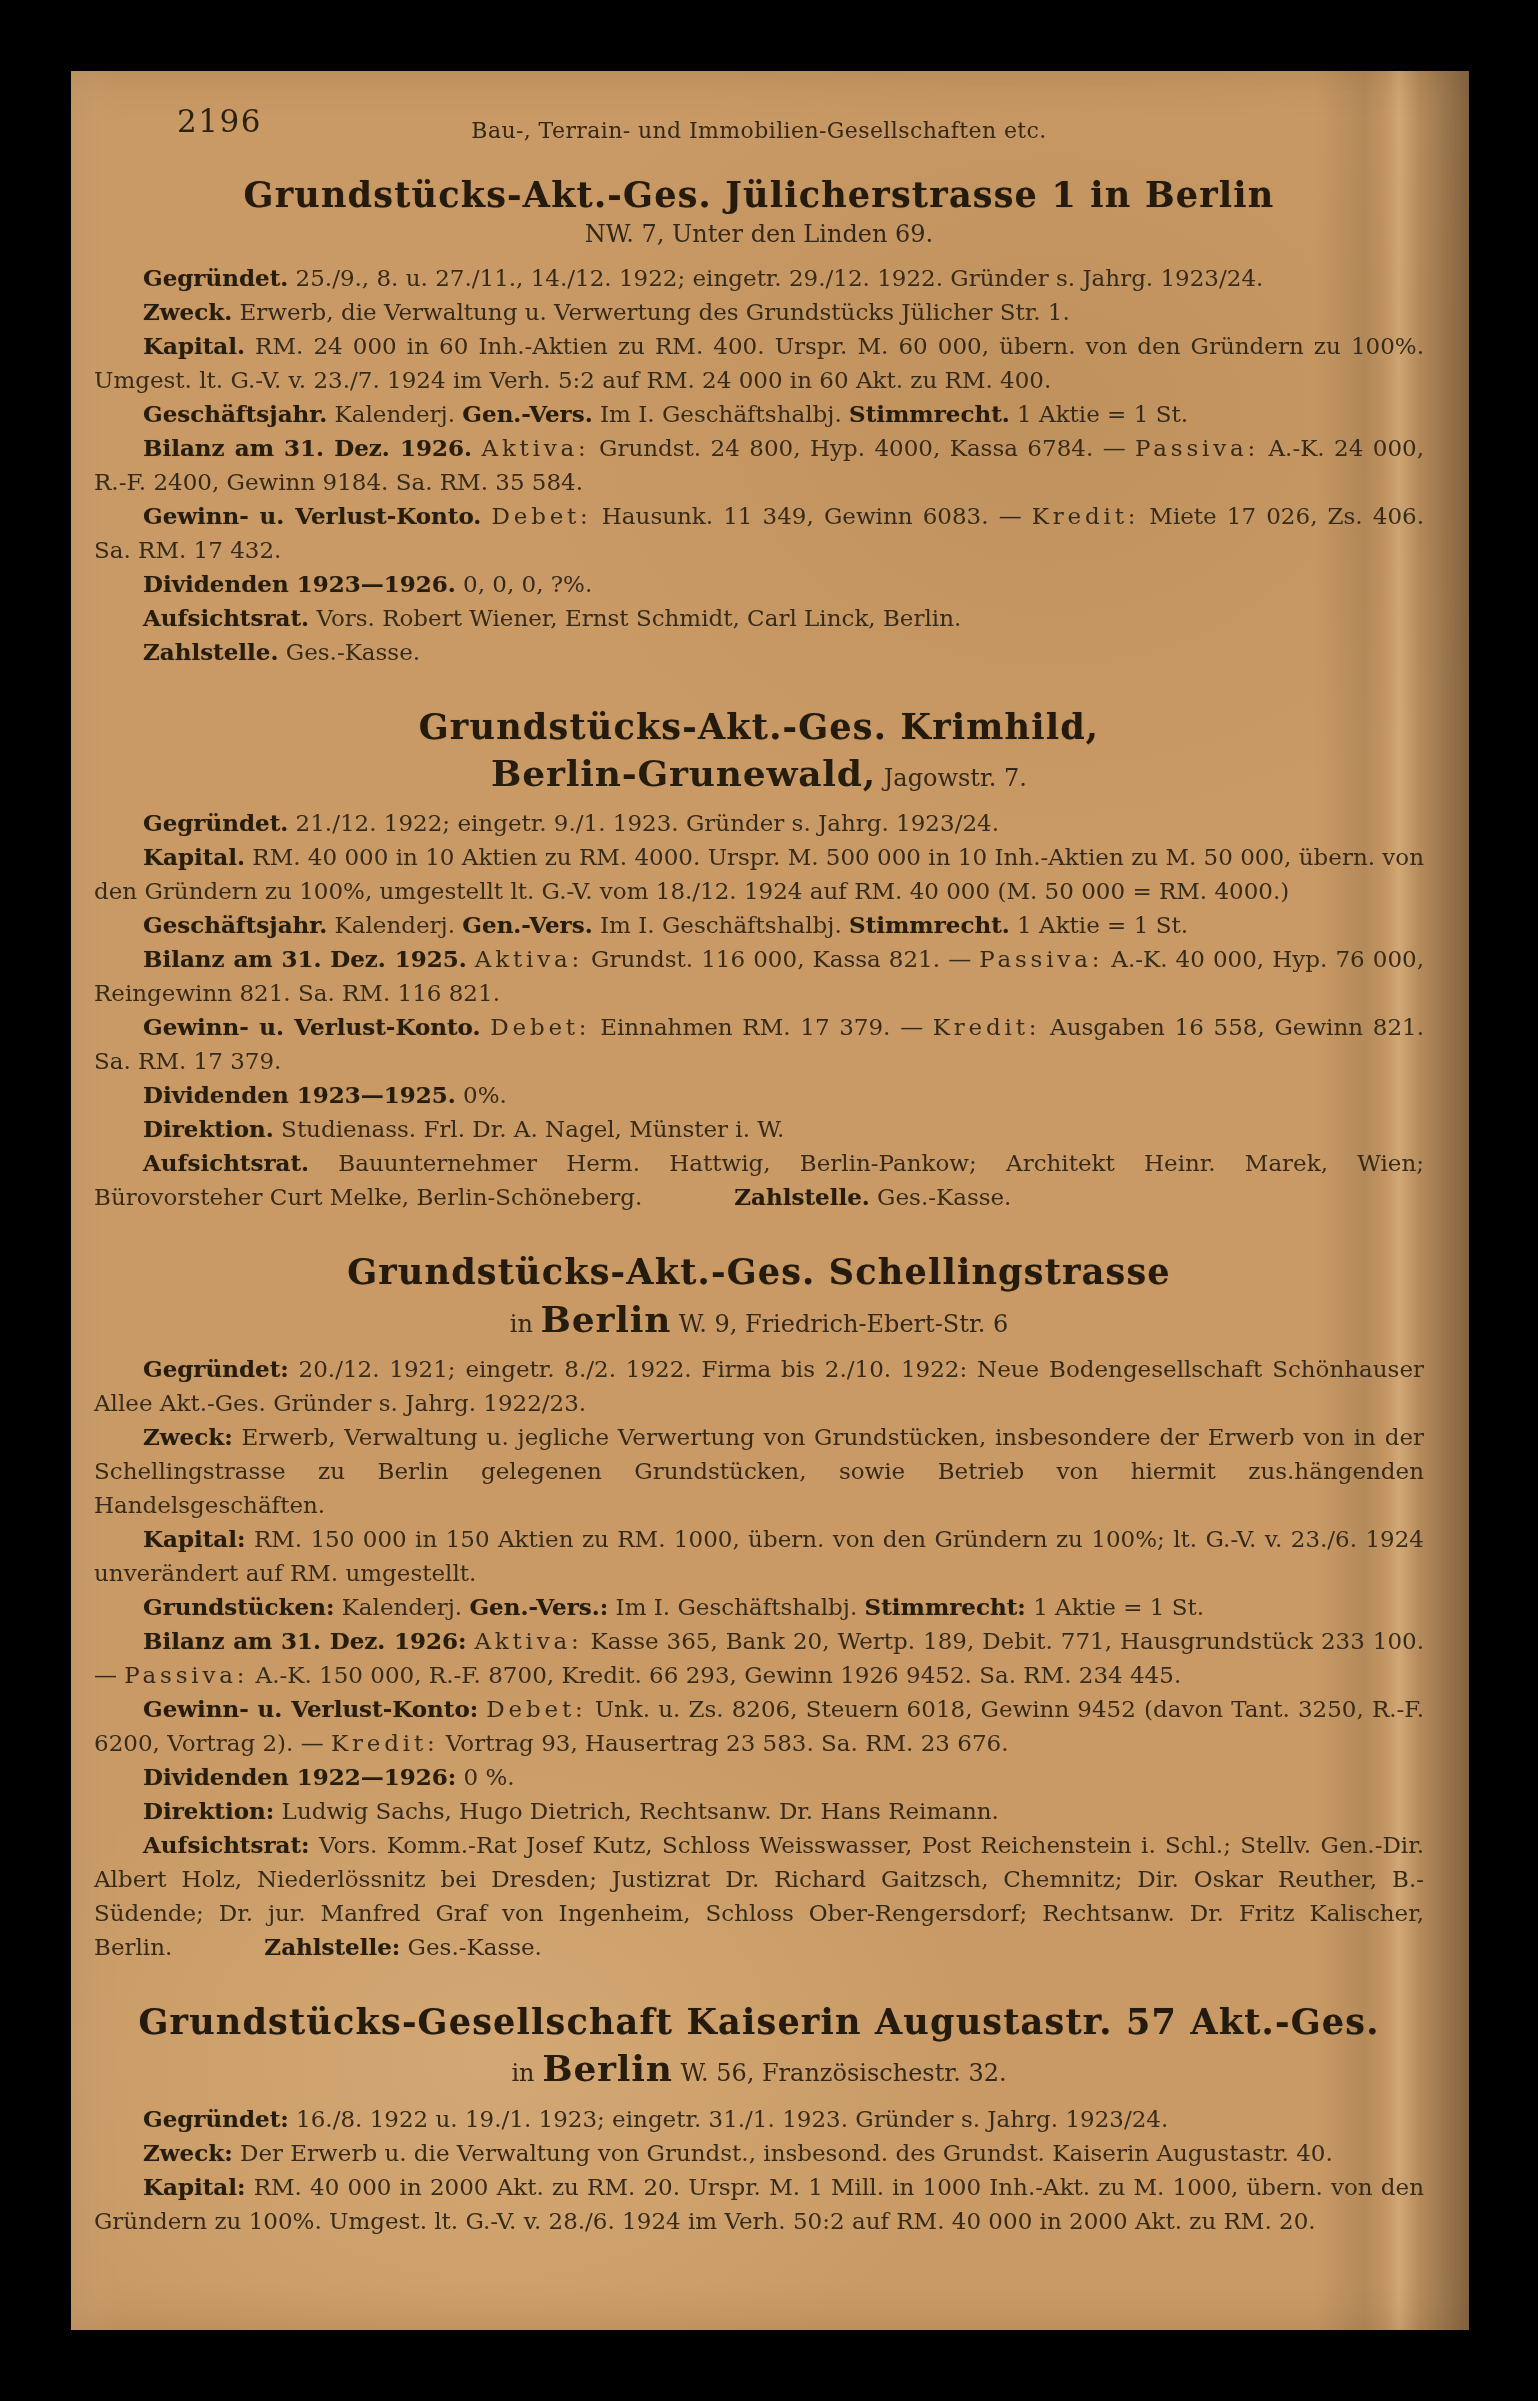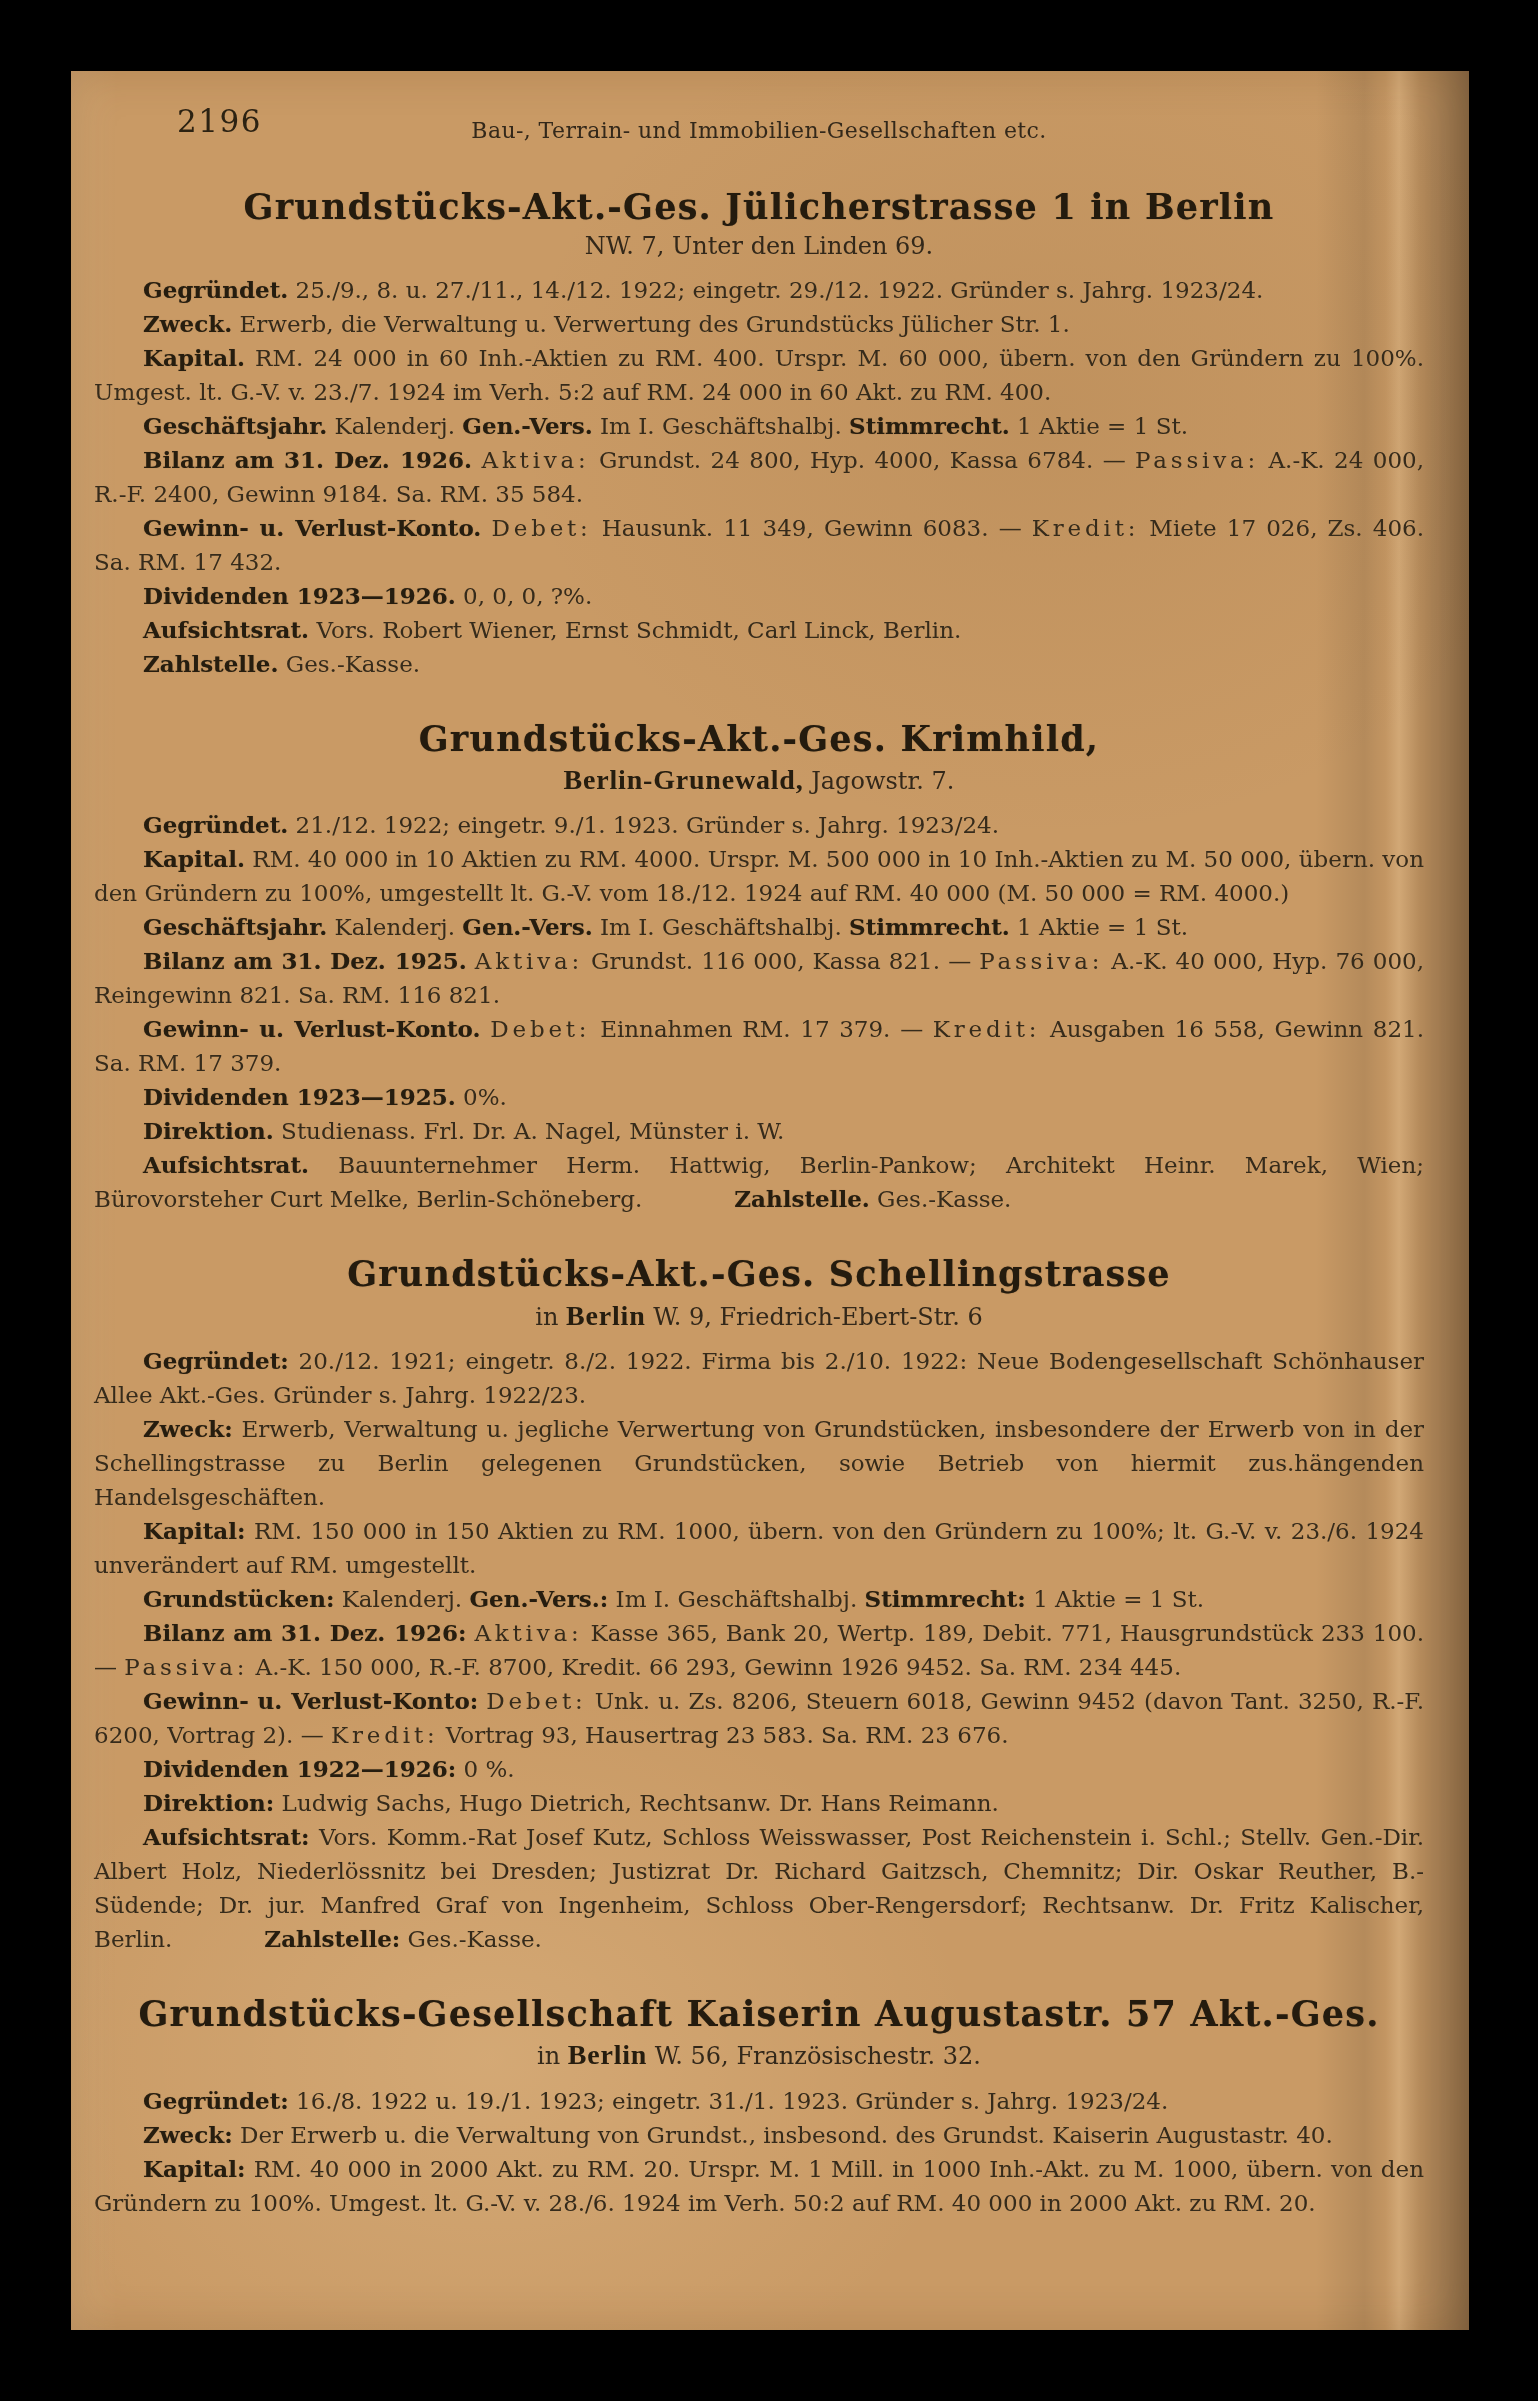--- a/index.html
+++ b/index.html
@@ -55,33 +55,32 @@
   .entry-title {
     font-size: 35px;
     font-weight: bold;
     text-align: center;
     letter-spacing: 1.2px;
     line-height: 1.12;
     margin: 38px 0 6.2px 0;
     color: #241b0e;
     text-shadow: 0 0 0.8px rgba(40,28,10,0.45);
   }
-  .entry:first-of-type .entry-title { margin-top: 44px; }
+  .entry:first-of-type .entry-title { margin-top: 32px; }
   .entry-subtitle {
     margin: 0 0 12.3px 0;
     text-align: center;
     font-size: 24px;
     color: #33281a;
   }
   .entry-subtitle .seg-bb {
     font-weight: bold;
-    font-size: 28px;
+    font-size: 36px;
     letter-spacing: 0.8px;
     color: #261d0f;
-    font-family: Liberation Serif, serif;
   }
   .para {
     margin: 0;
     text-indent: 49px;
     text-align: justify;
     font-size: 23px;
     line-height: 34px;
     color: #362b1b;
   }
   .seg-b, .seg-bz {

